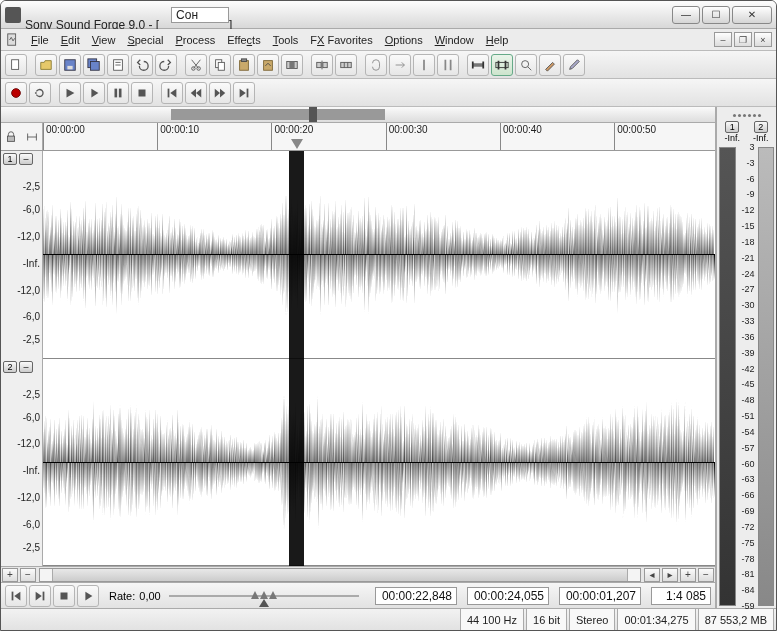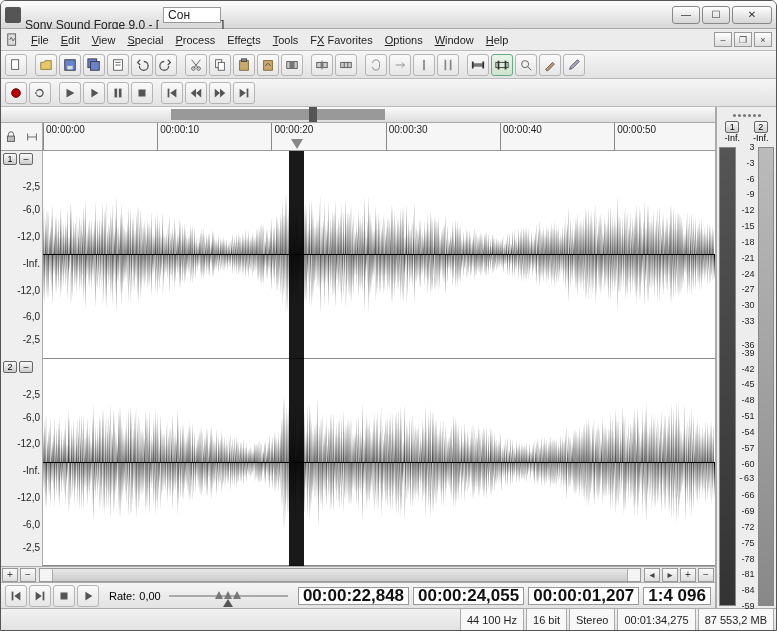--- a/index.html
+++ b/index.html
@@ -1,21 +1,21 @@
 <!DOCTYPE html>
 <html><head>
 <meta charset="utf-8">
 <style>
   * { box-sizing: border-box; margin: 0; padding: 0; font-family: Tahoma, Arial, sans-serif; font-size: 11px; user-select: none; }
   body { background: #fff; }
   .window { width: 777px; height: 631px; border: 1px solid #555; background: linear-gradient(#f4f4f4,#e4e4e4); display: flex; flex-direction: column; border-radius: 6px 6px 0 0; overflow: hidden; }
   .titlebar { height: 28px; background: linear-gradient(#fdfdfd,#d8d8d8); display: flex; align-items: center; padding: 0 4px; border-bottom: 1px solid #aaa; }
   .titlebar .icon { width: 16px; height: 16px; margin-right: 4px; background:#555; border-radius:2px; }
   .titlebar .title { flex: 0 0 auto; font-size: 12px; color: #222; margin-top: 20px; }
-  .titlebar .doc { background:#fff; border:1px solid #999; padding:0 30px 0 4px; margin-left:4px; font-size:12px; color:#222; }
+  .titlebar .doc { background:#fff; border:1px solid #999; padding:0 30px 0 4px; margin-left:12px; font-size:12px; color:#222; }
   .titlebar .spacer { flex: 1; }
   .winbtn { width: 28px; height: 18px; margin-left: 2px; border: 1px solid #888; border-radius: 3px; background: linear-gradient(#fefefe,#d5d5d5); display:flex; align-items:center; justify-content:center; font-size:10px; color:#333; }
   .winbtn.close { width: 40px; }
   .menubar { height: 22px; display: flex; align-items: center; padding: 0 4px; background: #ececec; border-bottom: 1px solid #bbb; }
   .menu-left-icon { width:16px; height:16px; margin-right:4px; display:flex; align-items:center; justify-content:center; }
   .menuitem { padding: 2px 6px; font-size: 11px; color: #222; }
   .menuitem u { text-decoration: underline; }
   .menubar .spacer { flex:1; }
   .mdi-btns { display:flex; gap:2px; }
   .mdi-btn { width:18px; height:15px; border:1px solid #999; background:linear-gradient(#fefefe,#ddd); display:flex; align-items:center; justify-content:center; font-size:9px; color:#444; }
@@ -51,21 +51,21 @@
   .bottom-scroll { height:16px; display:flex; align-items:center; background:#e6e6e6; border-top:1px solid #aaa; }
   .zbtn { width:16px; height:14px; border:1px solid #999; background:linear-gradient(#fafafa,#ddd); display:flex; align-items:center; justify-content:center; font-size:10px; margin:0 1px; color:#444;}
   .hscroll { flex:1; height:14px; border:1px solid #999; background:#f4f4f4; margin:0 2px; position:relative; }
   .hscroll .thumb { position:absolute; top:0; bottom:0; left:12px; right:12px; background:linear-gradient(#e8e8e8,#ccc); border-left:1px solid #aaa; border-right:1px solid #aaa; }
   .playback-row { height:26px; display:flex; align-items:center; padding:2px 4px; gap:2px; border-top:1px solid #aaa; background:linear-gradient(#f6f6f6,#e2e2e2); }
   .rate-slider { flex:1; height:14px; position:relative; margin:0 6px; }
   .rate-slider .track { position:absolute; top:6px; left:0; right:0; height:2px; background:#aaa; }
   .rate-slider .center { position:absolute; top:2px; left:50%; width:26px; height:10px; transform:translateX(-50%); display:flex; justify-content:space-between; }
   .rate-slider .center span { display:block; width:0; height:0; border-left:4px solid transparent; border-right:4px solid transparent; border-bottom:8px solid #777; }
   .rate-slider .handle { position:absolute; top:10px; left:50%; width:0; height:0; transform:translateX(-50%); border-left:5px solid transparent; border-right:5px solid transparent; border-bottom:8px solid #555; }
-  .time-box { min-width:82px; height:18px; border:1px solid #999; background:#fff; display:flex; align-items:center; justify-content:flex-end; padding:0 4px; font-size:17px; color:#111; margin-left:2px;font-weight:bold; }
+  .time-box { min-width:82px; height:18px; border:1px solid #999; background:#fff; display:flex; align-items:center; justify-content:flex-end; padding:0 4px; font-size:12px; color:#111; margin-left:8px; }
   .meters { width:60px; display:flex; flex-direction:column; border-left:1px solid #aaa; background:#ededed; }
   .meters-head { height:12px; display:flex; justify-content:center; gap:2px; align-items:center; padding-top:4px;}
   .meters-head .dot { width:3px; height:3px; background:#777; border-radius:50%; }
   .meters-labels { height:26px; display:flex; padding:2px 2px 0 2px; gap:2px; }
   .meter-col-head { flex:1; display:flex; flex-direction:column; align-items:center; }
   .meters-body { flex:1; display:flex; padding:2px; gap:2px; }
   .meter-col { flex:1; border:1px solid #888; background:linear-gradient(#555,#333); position:relative; }
   .meter-col.right { background:linear-gradient(#bbb,#888); }
   .meter-scale { width:18px; position:relative; }
   .meter-scale span { position:absolute; right:1px; font-size:9px; color:#222; transform:translateY(-50%); }
@@ -432,21 +432,21 @@
           <div class="center">
               <span></span>
               <span></span>
               <span></span>
             </div>
           <div class="handle"></div>
         </div>
         <div class="time-box">00:00:22,848</div>
         <div class="time-box">00:00:24,055</div>
         <div class="time-box">00:00:01,207</div>
-        <div class="time-box" style="min-width:60px">1:4 096</div>
+        <div class="time-box" style="min-width:60px">1:4 085</div>
       </div>
     </div>
 
     <div class="meters">
       <div class="meters-head">
         <div class="dot"></div>
           <div class="dot"></div>
           <div class="dot"></div>
           <div class="dot"></div>
           <div class="dot"></div>
@@ -470,30 +470,30 @@
             <span style="top: 6.89655%;">-6</span>
             <span style="top: 10.3448%;">-9</span>
             <span style="top: 13.7931%;">-12</span>
             <span style="top: 17.2414%; text-align: right;">-15</span>
             <span style="top: 20.6897%;">-18</span>
             <span style="top: 24.1379%;">-21</span>
             <span style="top: 27.5862%;">-24</span>
             <span style="top: 31.0345%;">-27</span>
             <span style="top: 34.4828%;">-30</span>
             <span style="top: 37.931%;">-33</span>
-            <span style="top: 41.3793%; margin-top: 8px;">-36</span>
+            <span style="top: 41.3793%;">-36</span>
             <span style="top: 44.8276%; text-align: right;">-39</span>
             <span style="top: 48.2759%;">-42</span>
             <span style="top: 51.7241%;">-45</span>
             <span style="top: 55.1724%;">-48</span>
             <span style="top: 58.6207%;">-51</span>
             <span style="top: 62.069%;">-54</span>
             <span style="top: 65.5172%;">-57</span>
             <span style="top: 68.9655%;">-60</span>
-            <span style="top: 72.4138%; font-family: Liberation Mono, monospace;">-63</span>
+            <span style="top: 72.4138%;">-63</span>
             <span style="top: 75.8621%;">-66</span>
             <span style="top: 79.3103%;">-69</span>
             <span style="top: 82.7586%;">-72</span>
             <span style="top: 86.2069%;">-75</span>
             <span style="top: 89.6552%;">-78</span>
             <span style="top: 93.1034%;">-81</span>
             <span style="top: 96.5517%;">-84</span>
             <span style="top: 100%;">-59</span>
           </div>
         <div class="meter-col right"></div>

